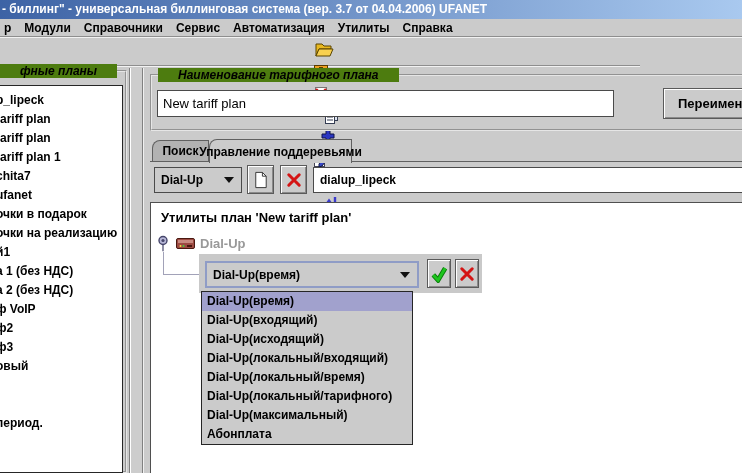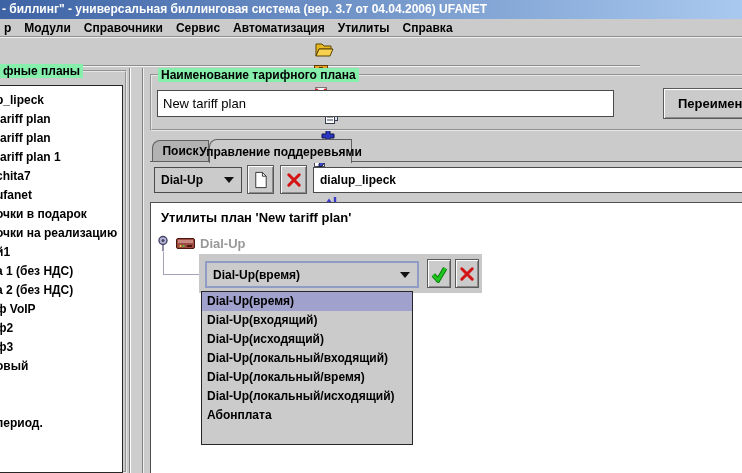--- a/index.html
+++ b/index.html
@@ -34,21 +34,21 @@
     margin-left:5px;width:93px;height:20px;background:#fff;
     border:1px solid #1d4ed8;position:relative;display:flex;align-items:center;
     padding-left:5px;box-sizing:border-box;
   }
   .arrow{
     width:0;height:0;border-left:5px solid transparent;border-right:5px solid transparent;
     border-top:6px solid #111;position:absolute;right:7px;top:7px;
   }
   
   .groupbox{position:absolute;border:2px groove #e6e6e6;box-sizing:border-box;}
-  .gb-title{position:absolute;top:-8px;background:#86efac;padding:0 3px;white-space:nowrap;}
+  .gb-title{position:absolute;top:-8px;background:#4d7c0f;padding:0 20px;white-space:nowrap;font-style:italic;}
   
   .left-list{
     position:absolute;left:-8px;top:85px;width:131px;height:388px;
     background:#fff;border:1px solid #262626;box-sizing:border-box;
     padding-top:5px;overflow:hidden;
   }
   .list-item{height:19px;line-height:19px;padding-left:3px;white-space:nowrap;}
   .splitter{
     position:absolute;left:130px;top:68px;width:13px;height:405px;background:#cdcdcd;
     border-left:1px solid #fff;border-right:1px solid #808080;
@@ -302,15 +302,16 @@
       </svg>
     </span>
 </div>
 
 <div class="popup">
   <div class="opt opt-selected">Dial-Up(время)</div>
   <div class="opt">Dial-Up(входящий)</div>
   <div class="opt">Dial-Up(исходящий)</div>
   <div class="opt">Dial-Up(локальный/входящий)</div>
   <div class="opt">Dial-Up(локальный/время)</div>
-  <div class="opt">Dial-Up(локальный/исходящий)</div>
+  <div class="opt">Dial-Up(локальный/тарифного)</div>
+  <div class="opt">Dial-Up(максимальный)</div>
   <div class="opt">Абонплата</div>
 </div>
 
 </body></html>

